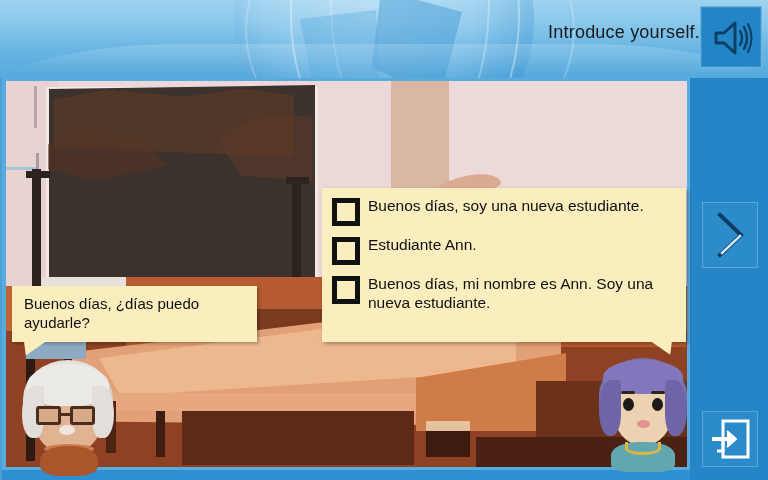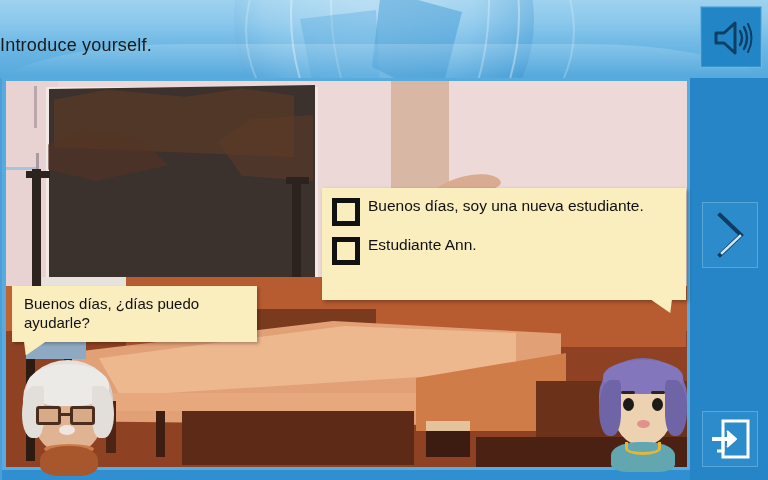--- a/index.html
+++ b/index.html
@@ -34,22 +34,22 @@
     position:absolute; left:300px; top:10px; width:80px; height:90px;
     background:rgba(80,165,220,0.35);
     clip-path:polygon(0% 10%, 95% 0%, 100% 85%, 20% 100%);
   }
   #header .sweep{
     position:absolute; left:0; top:44px; width:768px; height:44px;
     background:linear-gradient(180deg, rgba(255,255,255,0.18), rgba(255,255,255,0) 70%);
     border-radius:50% 50% 0 0 / 90px 90px 0 0;
   }
   #page-title{
-    position:absolute; left:0; top:22px; width:700px; text-align:left;
-    font-size:18px; color:#1a1a1a; letter-spacing:0.2px;margin-top:13px;
+    position:absolute; left:0; top:22px; width:700px; text-align:right;
+    font-size:18px; color:#1a1a1a; letter-spacing:0.2px;
   }
 
   
   #speaker-btn{
     position:absolute; left:700px; top:6px; width:62px; height:62px;
     background:#2286c6; border:1px solid #6fb4df;
     box-shadow:inset 0 0 0 1px rgba(255,255,255,0.10);
     cursor:pointer;
   }
   #speaker-btn svg{ position:absolute; left:9px; top:9px; }
@@ -238,21 +238,21 @@
     font-size:15px; line-height:1.28; color:#111;
   }
   #speech-bubble .tail{
     position:absolute; left:12px; bottom:-13px; width:22px; height:14px;
     background:#faedbe;
     clip-path:polygon(0% 0%, 100% 0%, 8% 100%);
   }
 
   
   #answer-panel{
-    position:absolute; left:322px; top:188px; width:364px; padding:8px 10px 26px 10px;
+    position:absolute; left:322px; top:188px; width:364px; padding:8px 10px 20px 10px;
     background:#faedbe; box-shadow:2px 2px 4px rgba(0,0,0,0.30);
   }
   #answer-panel .tail{
     position:absolute; right:14px; bottom:-13px; width:22px; height:14px;
     background:#faedbe;
     clip-path:polygon(0% 0%, 100% 0%, 92% 100%);
   }
   .answer-row{ display:flex; align-items:flex-start; margin-bottom:9px; }
   .answer-row:last-child{ margin-bottom:2px; }
   .answer-cb{
@@ -390,16 +390,20 @@
 
 <div id="answer-panel">
   <div class="answer-row">
     <div class="answer-cb"></div>
     <div class="answer-txt">Buenos días, soy una nueva estudiante.</div>
   </div>
   <div class="answer-row">
     <div class="answer-cb"></div>
     <div class="answer-txt">Estudiante Ann.</div>
   </div>
+  <div class="answer-row">
+    <div class="answer-cb"></div>
+    <div class="answer-txt">Buenos días, mi nombre es Ann. Soy una nueva estudiante.</div>
+  </div>
   <div class="tail"></div>
 </div>
 
 <div class="mask-left-strip"></div>
 
 </body></html>

